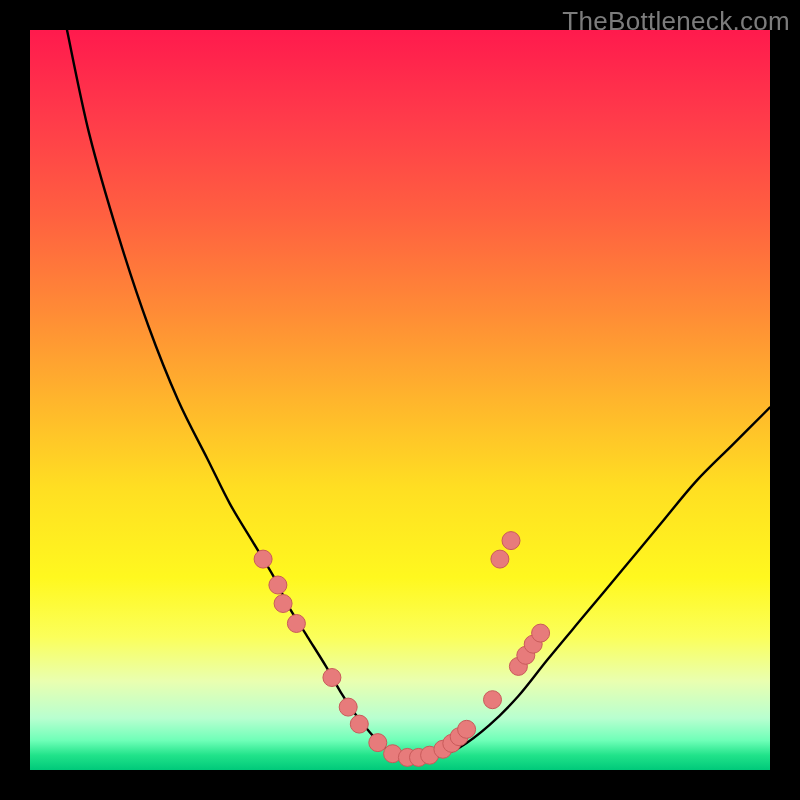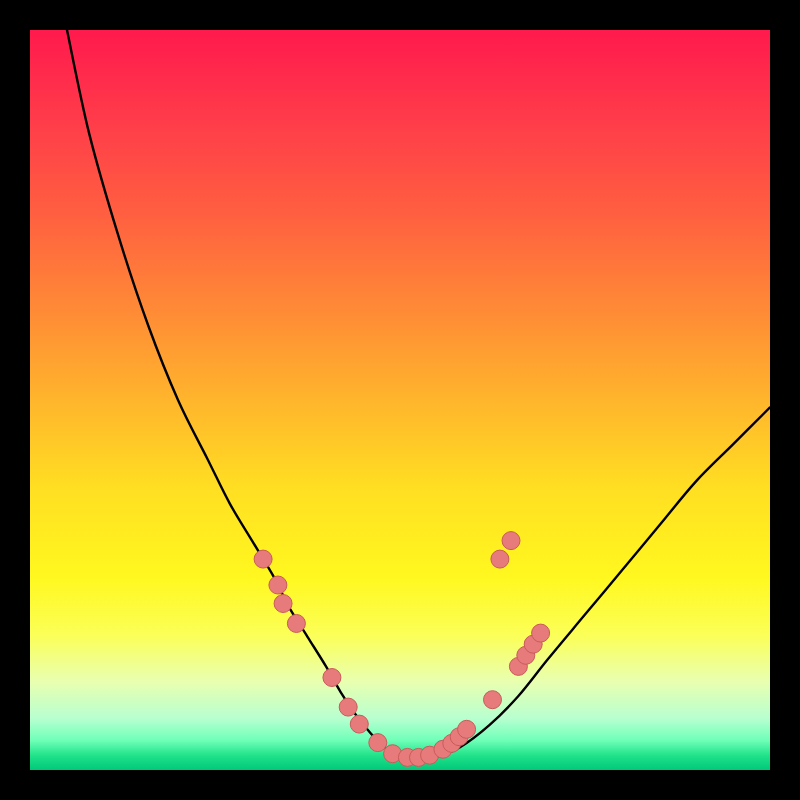--- a/index.html
+++ b/index.html
@@ -56,20 +56,21 @@
     left: 0;
     top: 0;
     width: 740px;
     height: 740px;
   }
 </style>
 </head>
 <body>
 
 <div class="frame">
+  <div class="watermark">TheBottleneck.com</div>
   <div class="plot">
     <svg class="overlay" viewBox="0 0 740 740" preserveAspectRatio="none">
       <path id="curve-path" fill="none" stroke-width="2.4" stroke-linecap="round" d="M 37.00 0.00 C 40.70 17.27, 50.57 69.07, 59.20 103.60 C 67.83 138.13, 78.93 175.13, 88.80 207.20 C 98.67 239.27, 108.53 268.87, 118.40 296.00 C 128.27 323.13, 138.13 347.80, 148.00 370.00 C 157.87 392.20, 168.97 411.93, 177.60 429.20 C 186.23 446.47, 192.40 460.03, 199.80 473.60 C 207.20 487.17, 214.60 498.27, 222.00 510.60 C 229.40 522.93, 238.03 536.50, 244.20 547.60 C 250.37 558.70, 253.45 567.33, 259.00 577.20 C 264.55 587.07, 271.33 596.93, 277.50 606.80 C 283.67 616.67, 290.45 627.15, 296.00 636.40 C 301.55 645.65, 305.87 654.28, 310.80 662.30 C 315.73 670.32, 320.67 677.72, 325.60 684.50 C 330.53 691.28, 335.47 697.45, 340.40 703.00 C 345.33 708.55, 350.27 713.85, 355.20 717.80 C 360.13 721.75, 364.45 724.83, 370.00 726.68 C 375.55 728.53, 382.33 728.90, 388.50 728.90 C 394.67 728.90, 400.22 728.53, 407.00 726.68 C 413.78 724.83, 420.57 722.98, 429.20 717.80 C 437.83 712.62, 448.93 704.23, 458.80 695.60 C 468.67 686.97, 478.53 677.10, 488.40 666.00 C 498.27 654.90, 506.90 642.57, 518.00 629.00 C 529.10 615.43, 542.67 599.40, 555.00 584.60 C 567.33 569.80, 579.67 555.00, 592.00 540.20 C 604.33 525.40, 616.67 510.60, 629.00 495.80 C 641.33 481.00, 653.67 464.97, 666.00 451.40 C 678.33 437.83, 690.67 426.73, 703.00 414.40 C 715.33 402.07, 733.83 383.57, 740.00 377.40" stroke="#000000"></path>
       <g id="marker-group">
           <circle cx="233.10" cy="529.10" r="9" fill="#e77b7b" stroke="#c95a5a" stroke-width="1"></circle>
           <circle cx="247.90" cy="555.00" r="9" fill="#e77b7b" stroke="#c95a5a" stroke-width="1"></circle>
           <circle cx="253.08" cy="573.50" r="9" fill="#e77b7b" stroke="#c95a5a" stroke-width="1"></circle>
           <circle cx="266.40" cy="593.48" r="9" fill="#e77b7b" stroke="#c95a5a" stroke-width="1"></circle>
           <circle cx="301.92" cy="647.50" r="9" fill="#e77b7b" stroke="#c95a5a" stroke-width="1"></circle>
           <circle cx="318.20" cy="677.10" r="9" fill="#e77b7b" stroke="#c95a5a" stroke-width="1"></circle>

